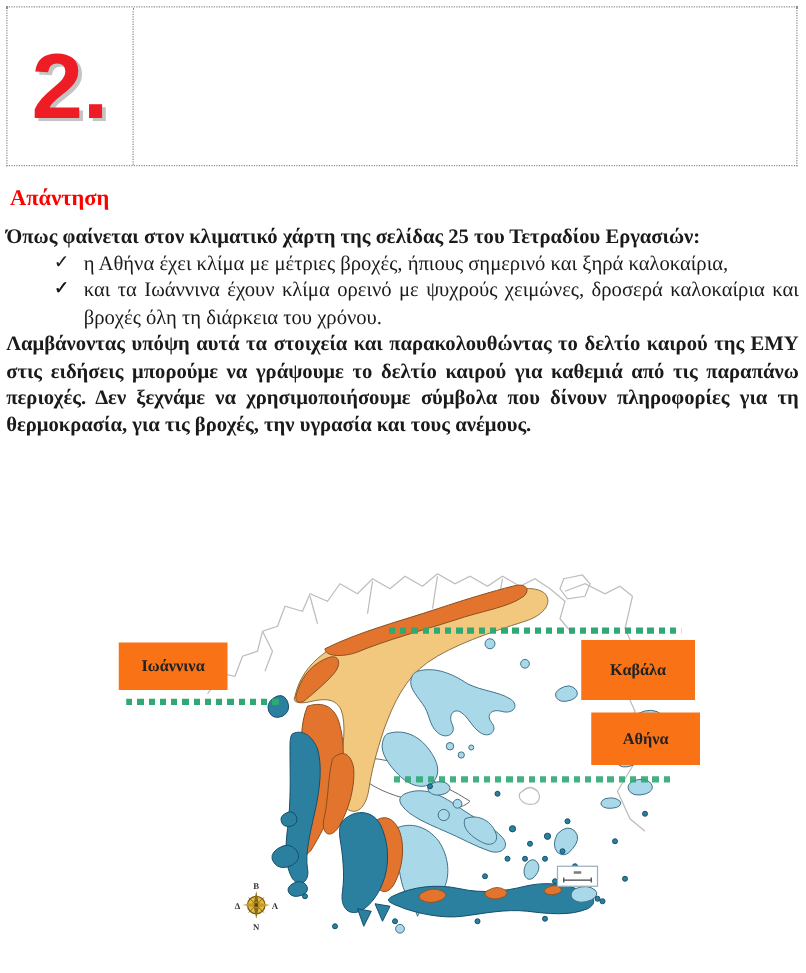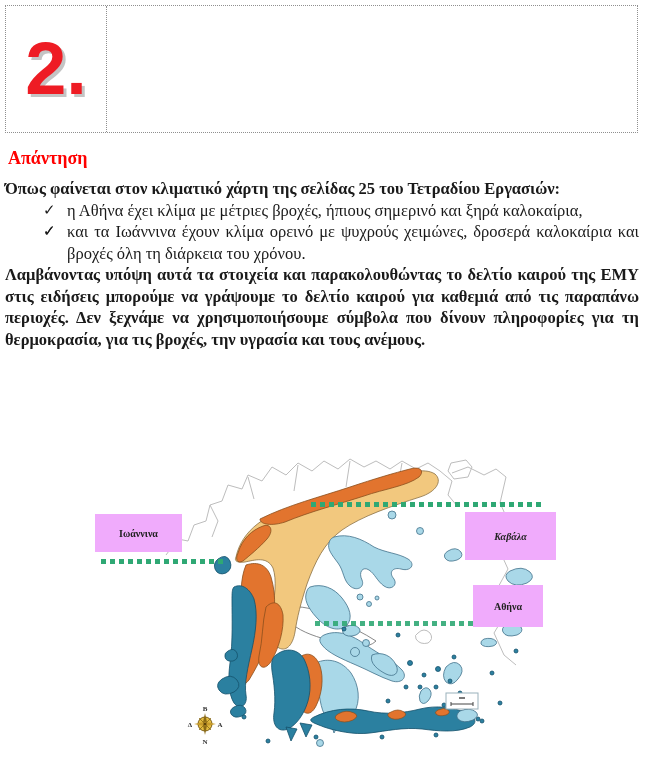--- a/index.html
+++ b/index.html
@@ -35,27 +35,27 @@
     font-size:16.5px;line-height:21.5px;text-align:justify;
   }
   .answer-body p{margin:0;font-weight:bold;}
   ul.checklist{list-style:none;margin:0;padding:0 0 0 38px;}
   ul.checklist li{position:relative;padding-left:24px;text-align:justify;}
   ul.checklist .check{position:absolute;left:0;top:0;font-size:15px;}
   
   .map-figure{position:absolute;left:0;top:455px;width:645px;height:323px;}
   .map-svg{position:absolute;left:148px;top:0;width:412px;height:318px;}
   .map-label{
-    position:absolute;background:#f0abfc;
+    position:absolute;background:#f97316;
     display:flex;align-items:center;justify-content:center;
-    font-weight:bold;font-size:10px;color:#222;
+    font-weight:bold;font-size:13px;color:#222;
   }
   .label-ioannina{left:95px;top:59px;width:87px;height:38px;}
-  .label-kavala{left:465px;top:57px;width:91px;height:48px;font-style:italic;}
-  .label-athina{left:473px;top:130px;width:70px;height:42px;}
+  .label-kavala{left:465px;top:57px;width:91px;height:48px;}
+  .label-athina{left:473px;top:115px;width:87px;height:42px;}
   .dotted-line{
     position:absolute;height:5px;
     background:repeating-linear-gradient(90deg,#2fa874 0 5px,transparent 5px 9px);
   }
   .line-ioannina{left:101px;top:104px;width:126px;}
   .line-kavala{left:311px;top:47px;width:234px;}
   .line-athina{left:315px;top:166px;width:223px;opacity:.9;}
   svg text{font-family:"Liberation Serif", serif;}
 </style>
 </head>

